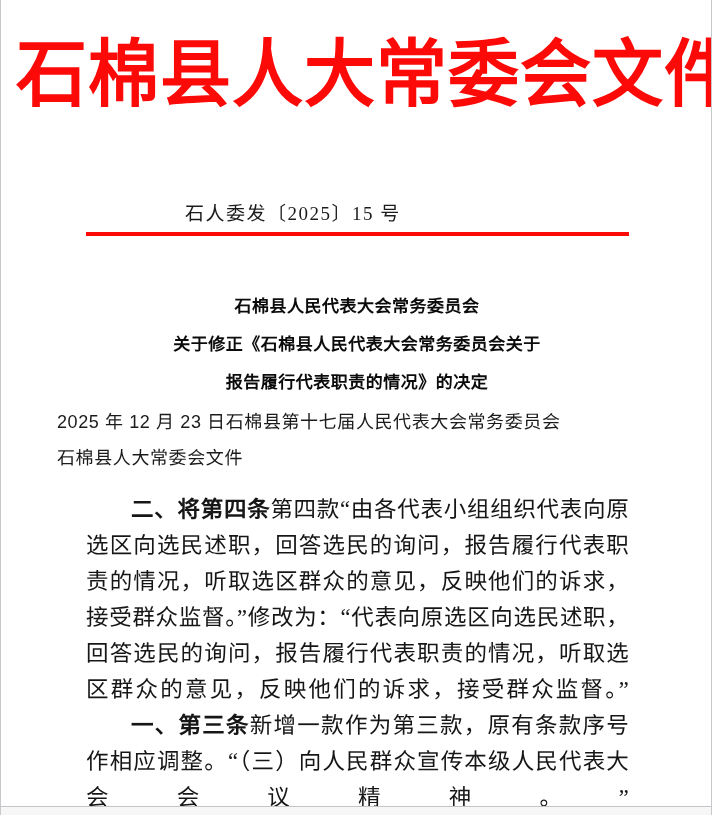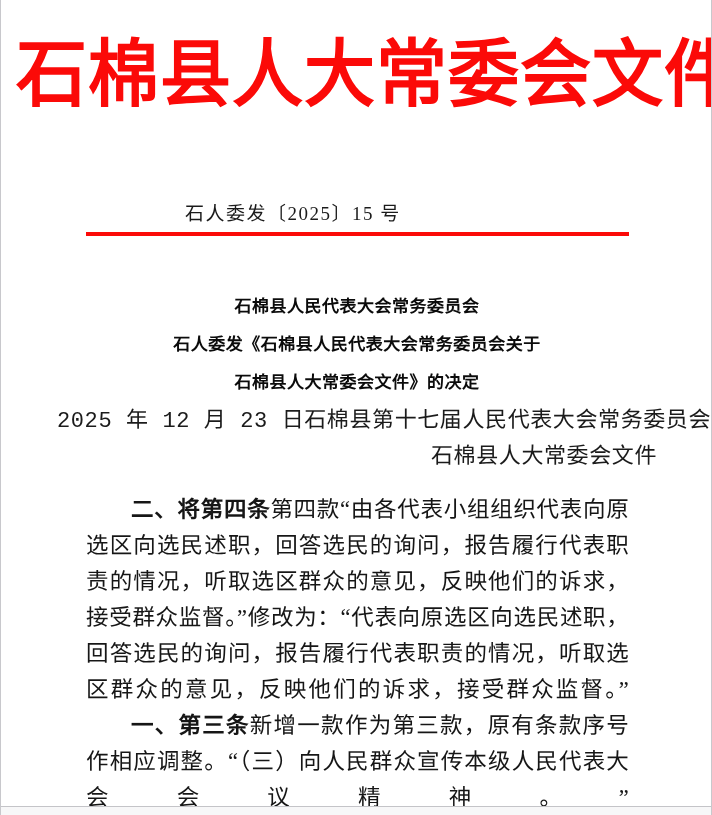--- a/index.html
+++ b/index.html
@@ -100,24 +100,24 @@
     letter-spacing: 0.5px;
   }
   .doc-title .tline { display: block; white-space: nowrap; }
 
   
   .adoption {
     position: absolute;
     top: 404px;
     left: 56px;
     width: 600px;
-    text-align: right;
+    text-align: left;
     color: #1b1b1b;
-    font-family: Liberation Mono, monospace;
-    font-size: 22px;
+    font-family: Liberation Sans, sans-serif;
+    font-size: 18px;
     line-height: 36px;
     letter-spacing: 0.6px;
   }
   .adoption .aline { display: block; white-space: nowrap; }
 
   
   .body-text {
     position: absolute;
     top: 492px;
     left: 85px;
@@ -148,22 +148,22 @@
   <div class="masthead">
     <span class="masthead-title">石棉县人大常委会文件</span>
   </div>
 
   <div class="doc-number">石人委发〔2025〕15 号</div>
 
   <div class="red-rule"></div>
 
   <div class="doc-title">
     <span class="tline">石棉县人民代表大会常务委员会</span>
-    <span class="tline">石人委发《石棉县人民代表大会常务委员会关于</span>
-    <span class="tline">石棉县人大常委会文件》的决定</span>
+    <span class="tline">关于修正《石棉县人民代表大会常务委员会关于</span>
+    <span class="tline">报告履行代表职责的情况》的决定</span>
   </div>
 
   <div class="adoption">
     <span class="aline">2025 年 12 月 23 日石棉县第十七届人民代表大会常务委员会</span>
     <span class="aline">石棉县人大常委会文件</span>
   </div>
 
   <div class="body-text">
     <p><b>二、将第四条</b><span>第四款“由各代表小组组织代表向原选区向选民述职，回答选民的询问，报告履行代表职责的情况，听取选区群众的意见，反映他们的诉求，接受群众监督。”修改为：“代表向原选区向选民述职，回答选民的询问，报告履行代表职责的情况，听取选区群众的意见，反映他们的诉求，接受群众监督。”</span></p>
     <p><b>一、第三条</b><span>新增一款作为第三款，原有条款序号作相应调整。“（三）向人民群众宣传本级人民代表大会会议精神。”</span></p>

